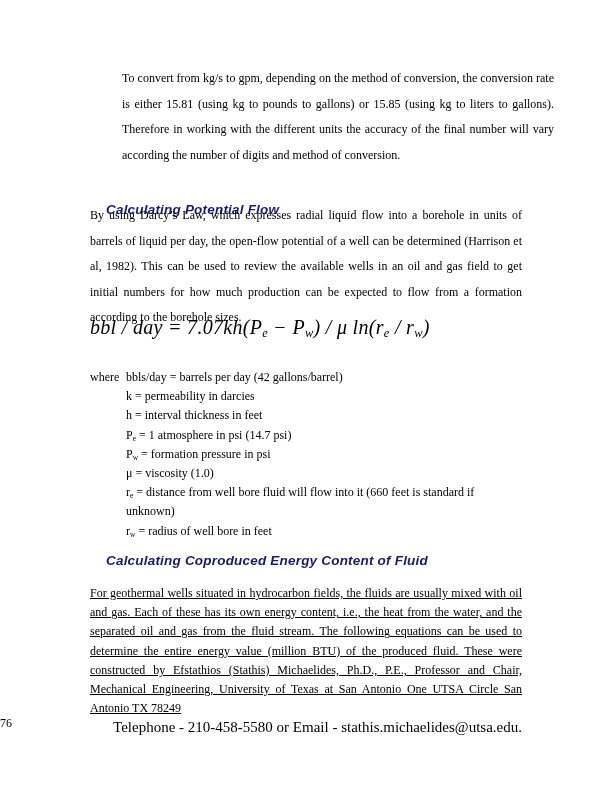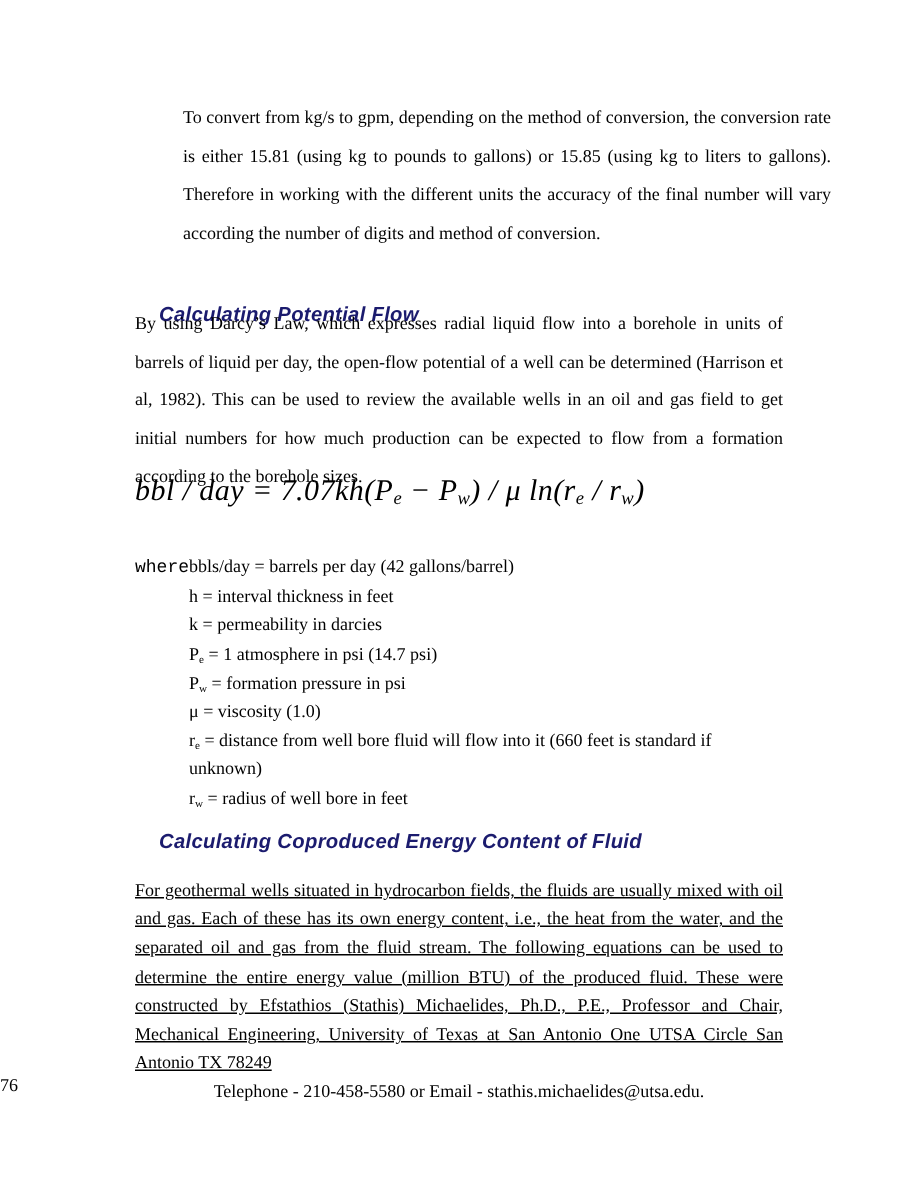--- a/index.html
+++ b/index.html
@@ -18,23 +18,23 @@
     color:var(--heading_color,#1b1b6e); letter-spacing:0.2px;
     line-height:16px;
   }
   .formula {
     font-style:italic; font-size:20px; line-height:30px;
     letter-spacing:0.3px; white-space:nowrap;
   }
   sub { font-size:62%; line-height:0; position:relative; vertical-align:baseline; top:0.28em; }
   .where { font-size:12px; line-height:19.2px; }
   .where-row.indent { padding-left:36px; }
-  .where-label { display:inline-block; width:36px;font-family:Liberation Mono, monospace; }
+  .where-label { display:inline-block; width:36px; }
   .p3-group .para { line-height:19.2px;text-decoration:underline; }
-  .contact { margin:0; font-size:12px; line-height:19.2px; text-align:center; }
+  .contact { margin:0; font-size:15px; line-height:19.2px; text-align:right; }
   .page-number {
     position:absolute; left:0; top:716px; width:612px;
     font-size:12px; line-height:14px;
   }
 </style>
 </head>
 <body>
 
 <div class="page">
 
@@ -43,22 +43,22 @@
   <h2 class="block heading" style="top:186px;">Calculating Potential Flow</h2>
 
   <p class="block para" style="top:203px;">By using Darcy’s Law, which expresses radial liquid flow into a borehole in units of barrels of liquid per day, the open-flow potential of a well can be determined (Harrison et al, 1982).  This can be used to review the available wells in an oil and gas field to get initial numbers for how much production can be expected to flow from a formation according to the borehole sizes.</p>
 
   <div class="block formula" style="top:300px;">bbl / day = 7.07kh(P<sub>e</sub> − P<sub>w</sub>) / μ ln(r<sub>e</sub> / r<sub>w</sub>)</div>
 
   <div class="block where" style="top:356px;">
     <div class="where-row">
       <span class="where-label">where</span><span>bbls/day = barrels per day (42 gallons/barrel)</span>
     </div>
+    <div class="where-row indent">k = permeability in darcies</div>
     <div class="where-row indent">h = interval thickness in feet</div>
-    <div class="where-row indent">k = permeability in darcies</div>
     <div class="where-row indent">P<sub>e</sub> = 1 atmosphere in psi (14.7 psi)</div>
     <div class="where-row indent">P<sub>w</sub> = formation pressure in psi</div>
     <div class="where-row indent">μ = viscosity (1.0)</div>
     <div class="where-row indent">r<sub>e</sub> = distance from well bore fluid will flow into it (660 feet is standard if unknown)</div>
     <div class="where-row indent">r<sub>w</sub> = radius of well bore in feet</div>
   </div>
 
   <h2 class="block heading" style="top:537px;">Calculating Coproduced Energy Content of Fluid</h2>
 
   <div class="block p3-group" style="top:572px;">

